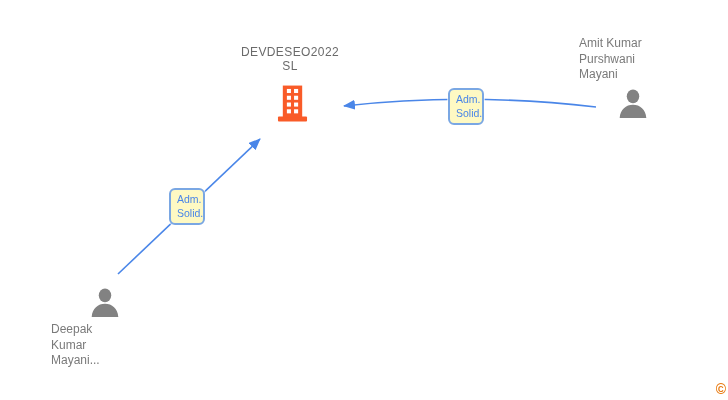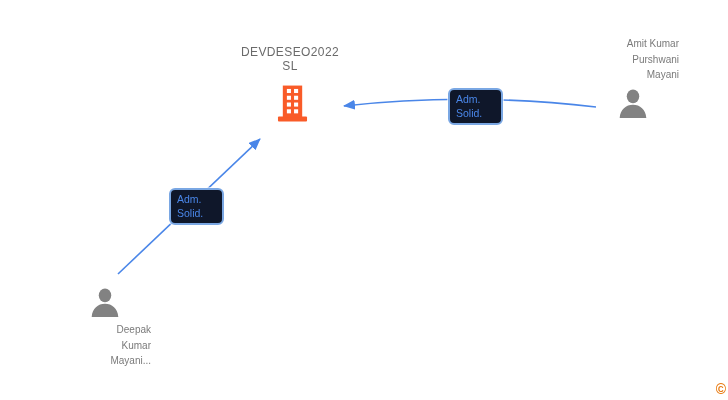--- a/index.html
+++ b/index.html
@@ -8,31 +8,31 @@
     font-family:"Liberation Sans","DejaVu Sans",sans-serif;
   }
   .edges{position:absolute;left:0;top:0;width:728px;height:400px;pointer-events:none;}
   .abs{position:absolute;}
   .company-label{
     left:225px;top:45px;width:130px;text-align:center;
     font-size:12px;line-height:14px;font-weight:normal;color:#6a6a6a;
     letter-spacing:.4px;white-space:pre-line;
   }
   .person-label{
-    text-align:right;font-size:10px;line-height:15.5px;color:#7a7a7a;white-space:pre-line;
+    text-align:left;font-size:12px;line-height:15.5px;color:#7a7a7a;white-space:pre-line;
   }
   .amit-label{left:579px;top:36px;width:100px;}
   .deepak-label{left:51px;top:322px;width:100px;}
   .icon-building{left:277px;top:84px;width:31px;height:38px;}
   .icon-person{width:34px;height:34px;}
   .amit-icon{left:616px;top:87px;}
   .deepak-icon{left:88px;top:286px;}
   .edge-label{
-    background:#0f172a;border:2px solid #7aa7e3;border-radius:6px;
-    color:#4a86e8;font-size:10.5px;line-height:14px;padding:2px 19px 3px 6px;
+    background:#fef9c3;border:2px solid #7aa7e3;border-radius:6px;
+    color:#4a86e8;font-size:10.5px;line-height:14px;padding:2px 0 3px 6px;
     white-space:pre-line;text-align:left;box-shadow:0 0 0 1px rgba(255,255,255,.6);
   }
   .edge-label-a{left:448px;top:88px;}
   .edge-label-b{left:169px;top:188px;}
   .logo{
     right:2px;bottom:4px;display:flex;align-items:baseline;gap:4px;cursor:pointer;
   }
   .logo .copy{color:#e8790f;font-size:14px;font-weight:bold;line-height:14px;}
   .logo .brand-first{
     font-family:"DejaVu Serif","Liberation Serif",serif;font-style:italic;

